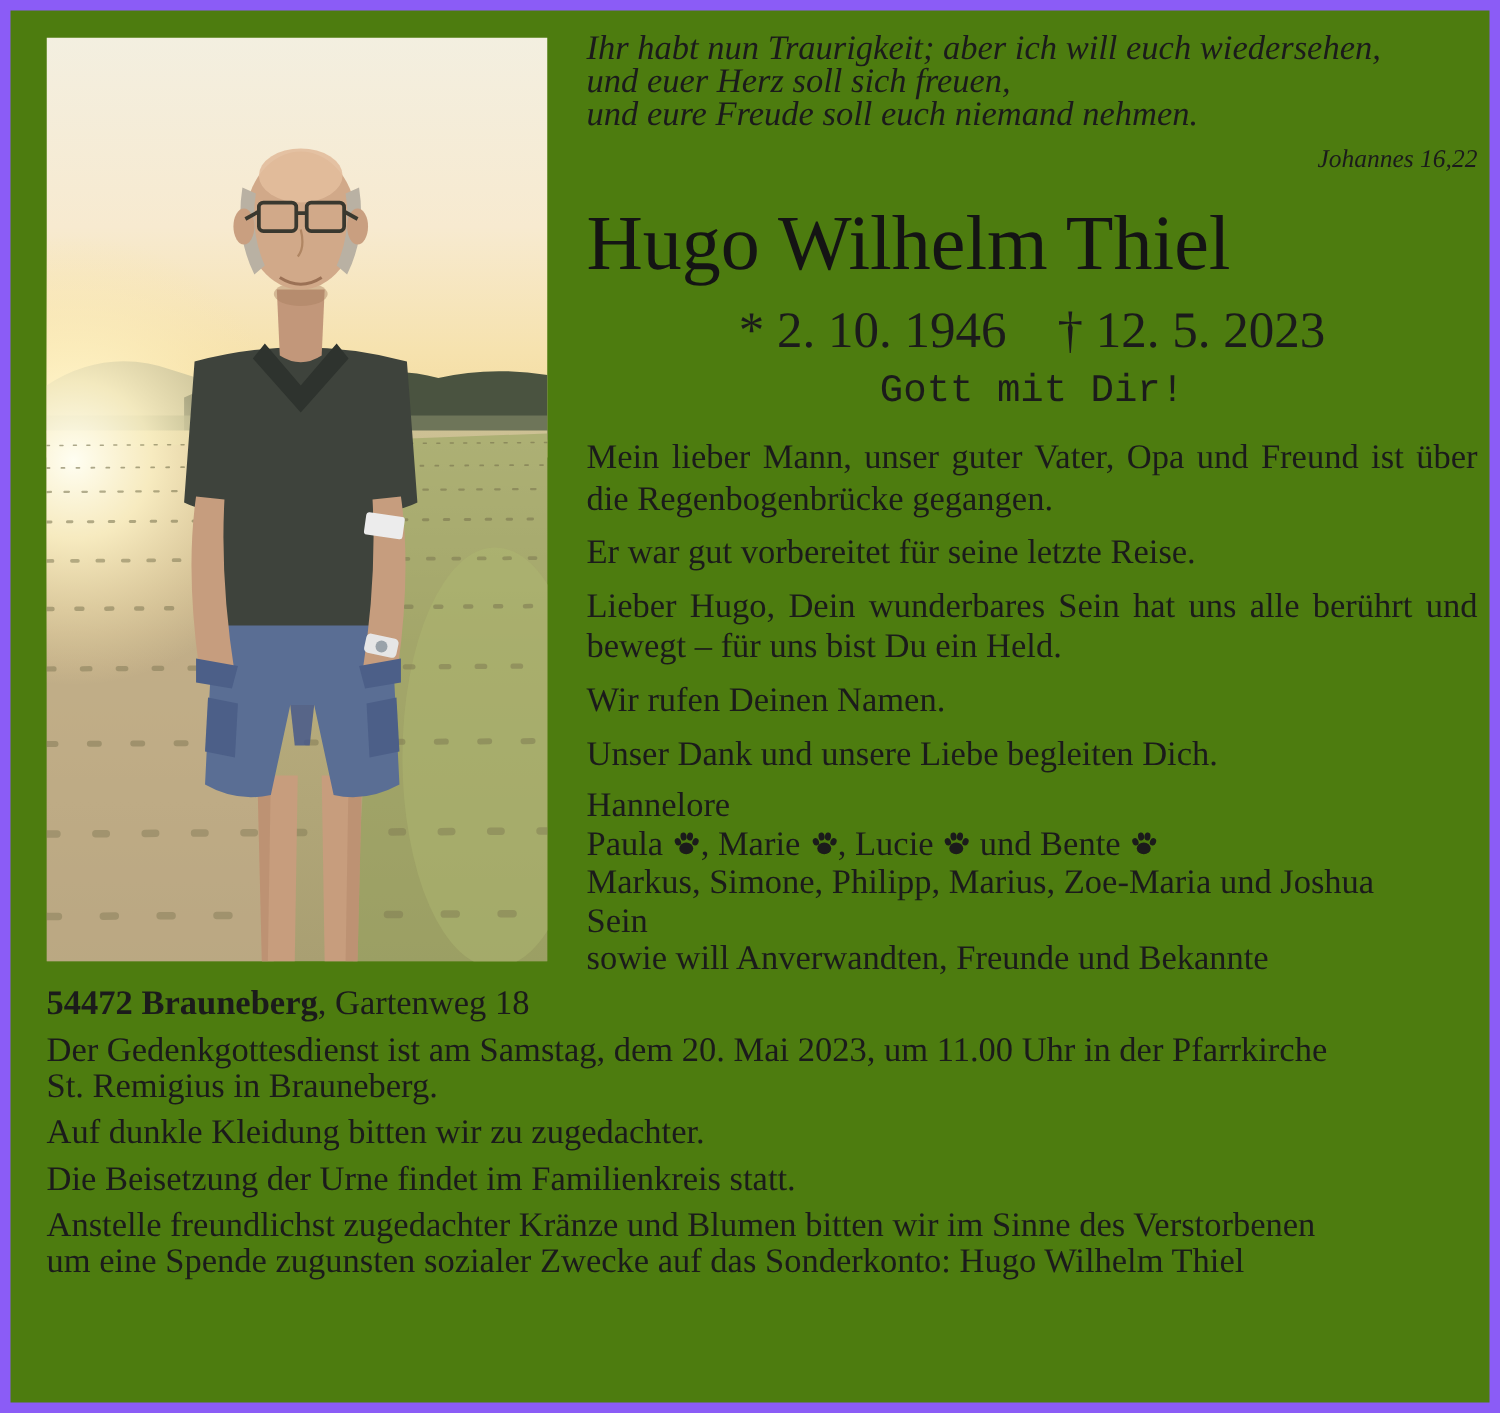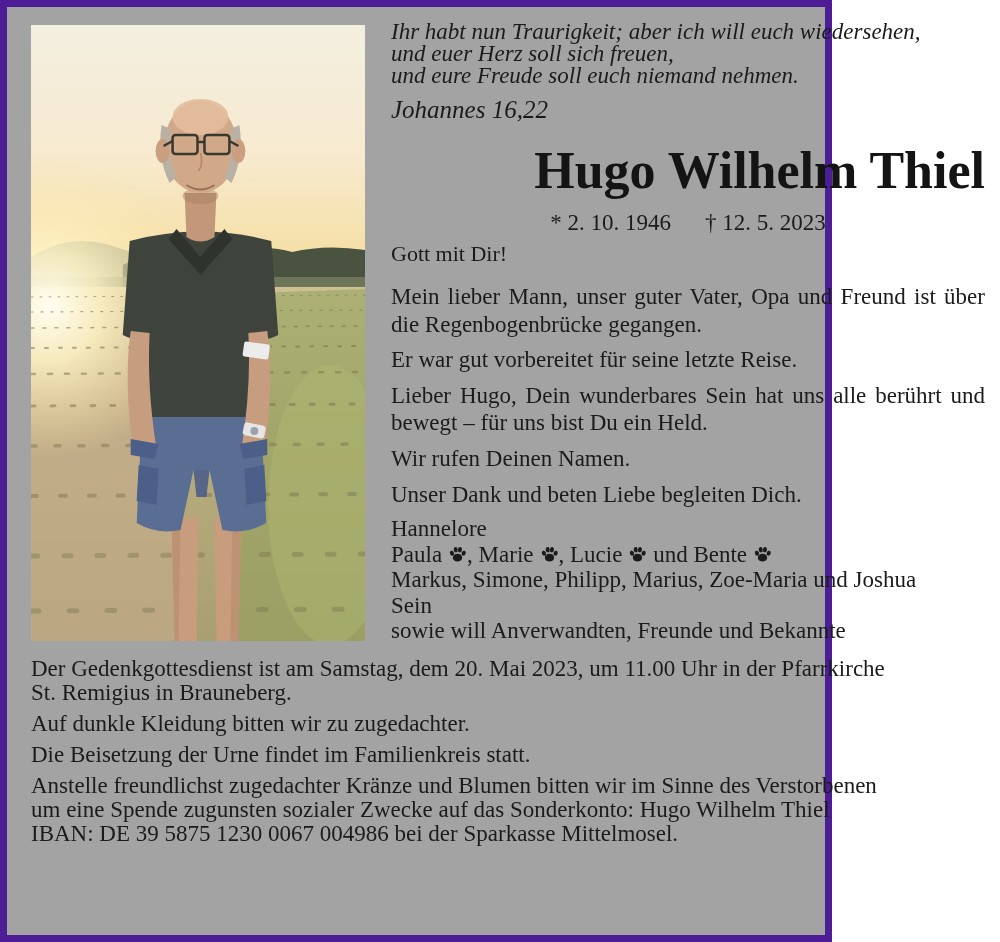--- a/index.html
+++ b/index.html
@@ -1,31 +1,31 @@
 <!DOCTYPE html>
 <html><head>
 <meta charset="utf-8">
 <style>
   html,body{margin:0;padding:0;background:#ffffff;}
   body{width:1000px;height:942px;overflow:hidden;
        font-family:"Liberation Serif","DejaVu Serif",serif;color:#1b1b1b;}
-  .sheet{position:relative;width:832px;height:942px;box-sizing:border-box;
-         border:7px solid #4c1d95;background:#a3a3a3;}
+  .sheet{position:relative;width:1000px;height:942px;box-sizing:border-box;
+         border:7px solid #8b5cf6;background:#4d7c0f;}
   
   .photo{position:absolute;left:24px;top:18px;width:334px;height:616px;}
   .photo svg{display:block;width:100%;height:100%;}
   
   .rightcol{position:absolute;left:384px;top:14px;width:594px;}
   .quote{font-style:italic;font-size:23px;line-height:22px;}
-  .quote-source{font-style:italic;font-size:25px;text-align:left;margin-top:9px;}
-  .name{font-size:52px;font-weight:700;text-align:right;margin-top:21px;
+  .quote-source{font-style:italic;font-size:17px;text-align:right;margin-top:9px;}
+  .name{font-size:52px;font-weight:400;text-align:left;margin-top:21px;
         letter-spacing:0px;color:#141414;line-height:1.0;}
-  .dates{font-size:23px;text-align:center;margin-top:13px;}
+  .dates{font-size:34px;text-align:center;margin-top:13px;}
   .dates .birth{margin-right:34px;}
-  .motto{font-size:22px;text-align:left;margin-top:5px;}
+  .motto{font-size:26px;text-align:center;margin-top:5px;font-family:Liberation Mono, monospace;}
   .body-text{margin-top:16px;font-size:23px;line-height:1.2;text-align:justify;}
   .body-text p{margin:0 0 8px 0;}
   .mourners{font-size:23px;line-height:25.5px;text-align:left;}
   .paw{width:19px;height:18px;margin-left:6px;vertical-align:-2px;}
   .sep{white-space:pre;}
   
   .bottom{position:absolute;left:24px;top:650px;width:952px;font-size:23px;line-height:24px;}
   .bottom p{margin:0 0 7px 0;}
   .addr-bold{font-weight:700;}
   .hidden-defs{position:absolute;width:0;height:0;overflow:hidden;}
@@ -158,21 +158,21 @@
       <span class="birth">* 2. 10. 1946</span><span>† 12. 5. 2023</span>
     </div>
 
     <div class="motto">Gott mit Dir!</div>
 
     <div class="body-text">
       <p>Mein lieber Mann, unser guter Vater, Opa und Freund ist über die Regenbogenbrücke gegangen.</p>
       <p>Er war gut vorbereitet für seine letzte Reise.</p>
       <p>Lieber Hugo, Dein wunderbares Sein hat uns alle berührt und bewegt – für uns bist Du ein Held.</p>
       <p>Wir rufen Deinen Namen.</p>
-      <p>Unser Dank und beten Liebe begleiten Dich.</p>
+      <p>Unser Dank und unsere Liebe begleiten Dich.</p>
     </div>
 
     <div class="mourners">
       <div>Hannelore</div>
       <div>
         <span>Paula</span><svg class="paw" viewBox="0 0 24 24">
             <use href="#pawshape"></use>
           </svg><span class="sep">, </span><span>Marie</span><svg class="paw" viewBox="0 0 24 24">
             <use href="#pawshape"></use>
           </svg><span class="sep">, </span><span>Lucie</span><svg class="paw" viewBox="0 0 24 24">
@@ -181,24 +181,25 @@
             <use href="#pawshape"></use>
           </svg>
       </div>
       <div>Markus, Simone, Philipp, Marius, Zoe-Maria und Joshua</div>
       <div>Sein</div>
       <div>sowie will Anverwandten, Freunde und Bekannte</div>
     </div>
   </div>
 
   <div class="bottom">
+    <p><span class="addr-bold">54472 Brauneberg</span><span>, Gartenweg 18</span></p>
 
     <p><span>Der Gedenkgottesdienst ist am Samstag, dem 20. Mai 2023, um 11.00 Uhr in der Pfarrkirche</span><br><span>St. Remigius in Brauneberg.</span></p>
 
 
     <p>Auf dunkle Kleidung bitten wir zu zugedachter.</p>
 
     <p>Die Beisetzung der Urne findet im Familienkreis statt.</p>
 
-    <p><span>Anstelle freundlichst zugedachter Kränze und Blumen bitten wir im Sinne des Verstorbenen</span><br><span>um eine Spende zugunsten sozialer Zwecke auf das Sonderkonto: Hugo Wilhelm Thiel</span><br><span>IBAN: DE 39 5875 1230 0067 004986 bei der Sparkasse Mittelmosel.</span></p>
+    <p><span>Anstelle freundlichst zugedachter Kränze und Blumen bitten wir im Sinne des Verstorbenen</span><br><span>um eine Spende zugunsten sozialer Zwecke auf das Sonderkonto: Hugo Wilhelm Thiel</span><br></p>
   </div>
 
 </div>
 
 </body></html>

